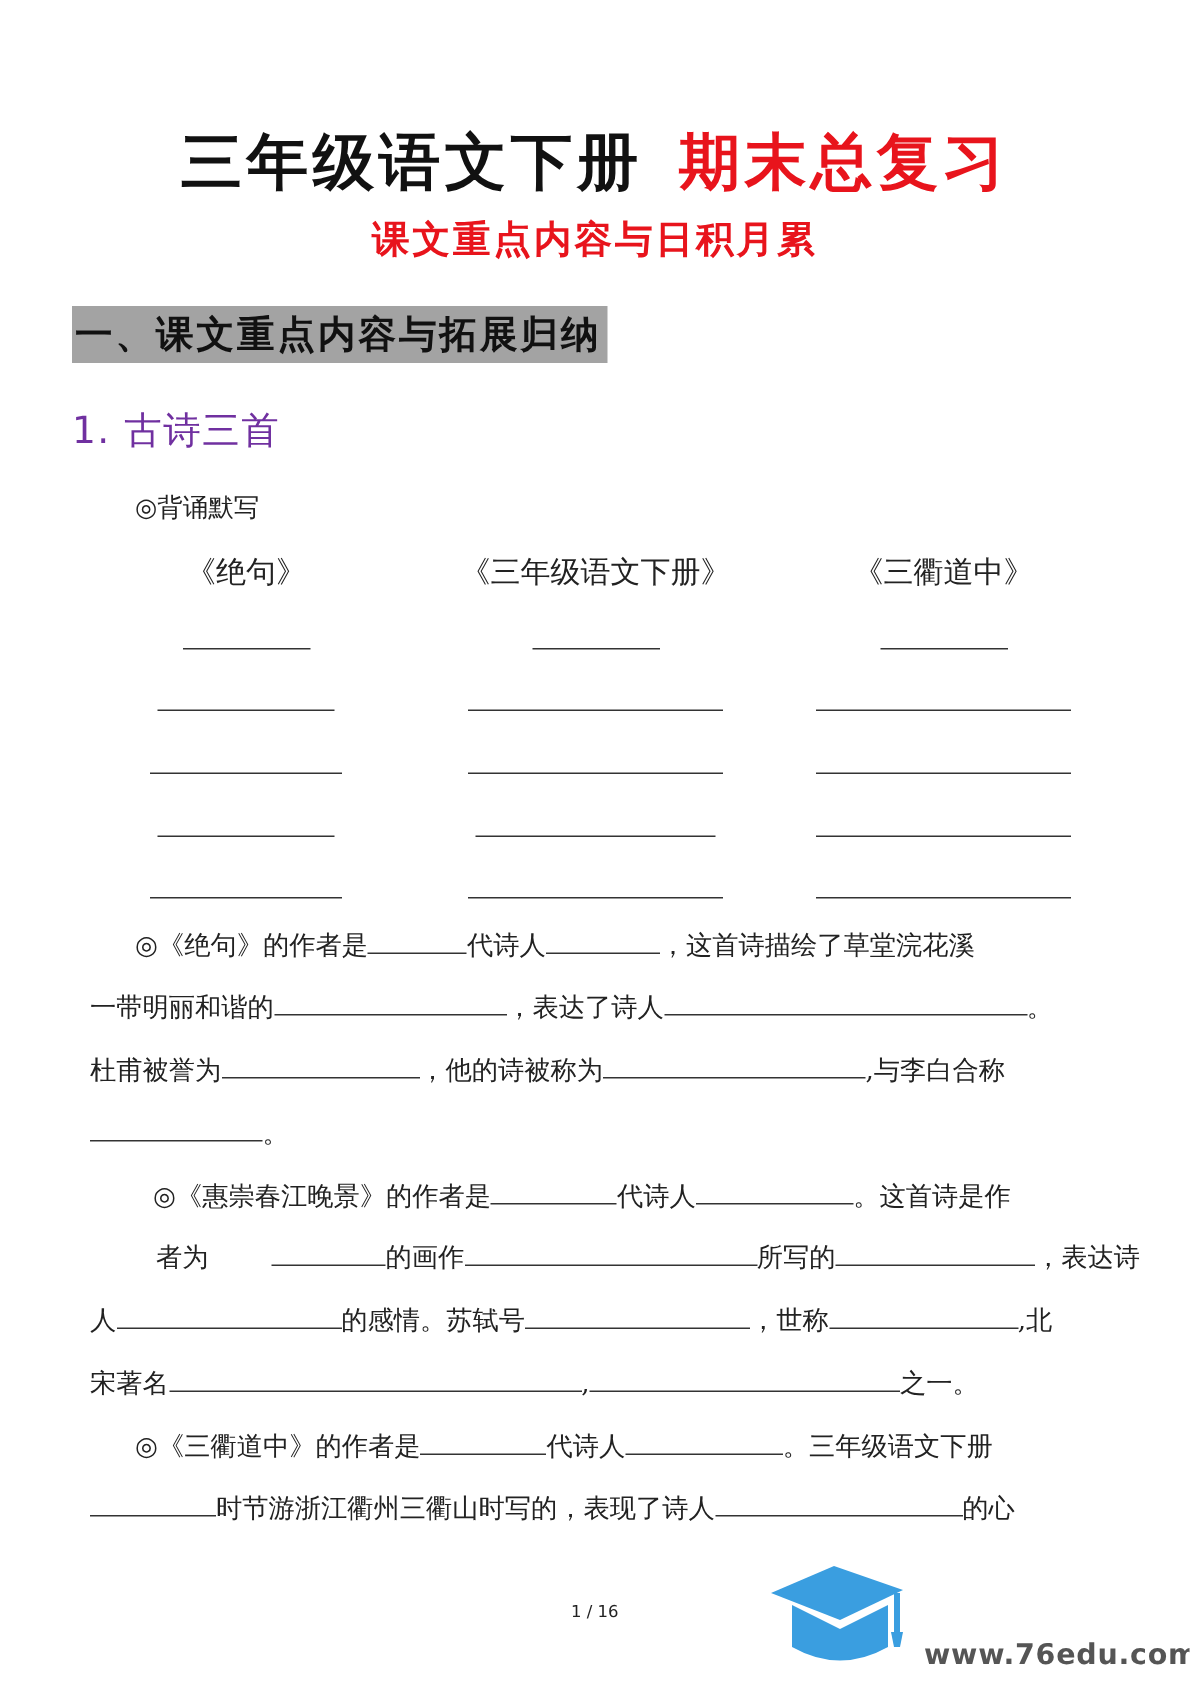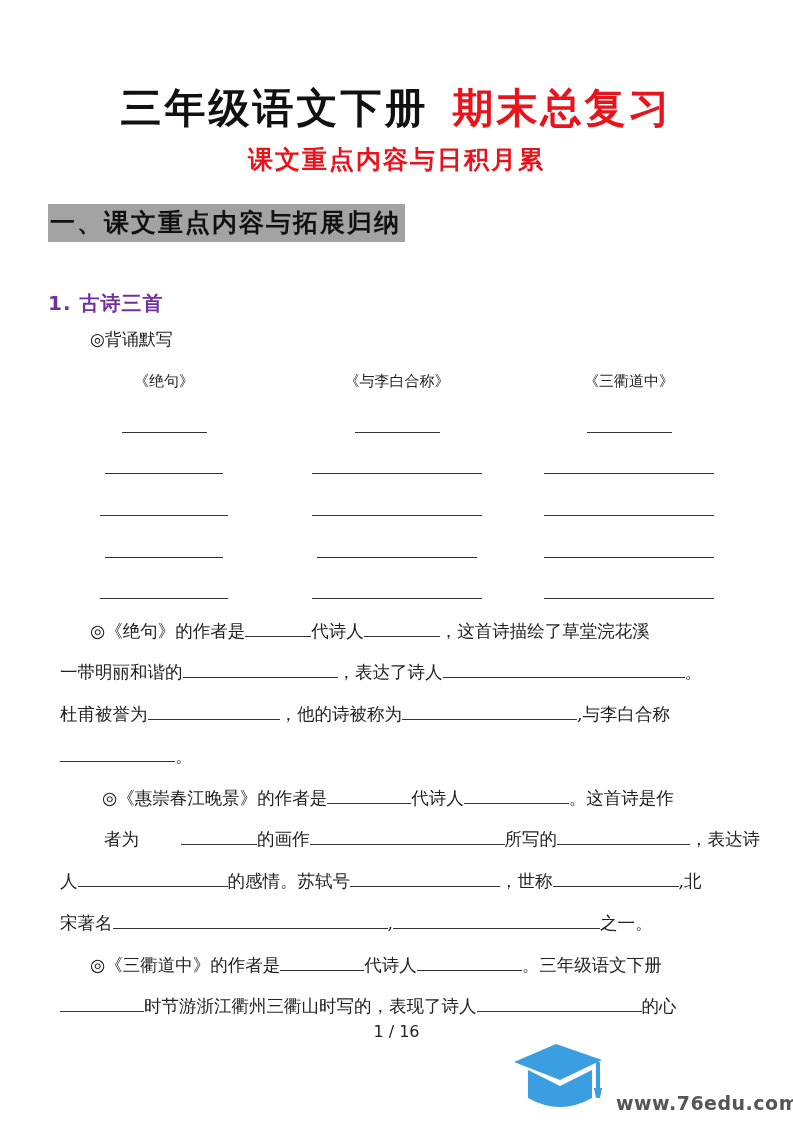--- a/index.html
+++ b/index.html
@@ -7,49 +7,49 @@
          font-family:"DejaVu Serif","Liberation Serif",serif; color:#222; }
   .abs { position:absolute; }
   .title { top:82px; left:0; width:793px; text-align:center; font-size:41px; font-weight:bold;
            letter-spacing:3px; font-family:"DejaVu Serif",serif; line-height:52px; }
   .title .black { color:#111; }
   .title .red { color:#e8141c;margin-left:24px; }
   .subtitle { top:142px; left:0; width:793px; text-align:center; font-size:25px; font-weight:bold;
               color:#e8141c; letter-spacing:2px; line-height:36px; }
   .section { top:204px; left:48px; height:38px; background:#a3a3a3; padding:0 4px 0 2px;
              font-size:25px; font-weight:bold; color:#111; line-height:38px; letter-spacing:2px; }
-  .sub { top:288px; left:48px; font-size:20px; font-weight:bold; color:#7030a0; line-height:30px;
+  .sub { top:272px; left:48px; font-size:25px; font-weight:normal; color:#7030a0; line-height:30px;
          font-family:"DejaVu Sans",sans-serif; letter-spacing:1px; }
   .note { top:326px; left:90px; font-size:17px; line-height:26px;text-align:center; }
-  .poem-title { top:368px; font-size:15px; line-height:26px; text-align:center; width:200px; }
+  .poem-title { top:368px; font-size:20px; line-height:26px; text-align:center; width:200px; }
   .bl { position:absolute; height:0; border-top:1.5px solid #333; }
   .para { left:48px; width:700px; font-size:17.5px; line-height:42px; }
   .para .line { position:absolute; left:12px; white-space:nowrap; height:42px; }
   .blank { display:inline-block; border-bottom:1.5px solid #333; height:18px; vertical-align:baseline; }
-  .page-num { top:1022px; left:0; width:793px; text-align:center; font-size:16px;
+  .page-num { top:1068px; left:0; width:793px; text-align:center; font-size:11px;
               font-family:"DejaVu Sans",sans-serif; color:#222; }
   .logo { top:1040px; left:510px; width:280px; height:80px; }
   .logo-name { position:absolute; left:105px; top:4px; font-size:38px; font-weight:bold; color:#e8457a;
                font-family:"DejaVu Sans",sans-serif; letter-spacing:1px; line-height:44px; }
   .logo-url { position:absolute; left:106px; top:52px; font-size:19px; font-weight:bold; color:#555;
               font-family:"DejaVu Sans",sans-serif; line-height:22px; letter-spacing:0.5px; }
 </style>
 </head>
 <body>
 
 <div class="abs title"><span class="black">三年级语文下册</span><span class="red">期末总复习</span></div>
 <div class="abs subtitle">课文重点内容与日积月累</div>
 
 <div class="abs section">一、课文重点内容与拓展归纳</div>
 <div class="abs sub">1. 古诗三首</div>
 
 <div class="abs note">◎背诵默写</div>
 
 <div class="abs poem-title" style="left:64px;">《绝句》</div>
-<div class="abs poem-title" style="left:297px;">《与李白合称》</div>
+<div class="abs poem-title" style="left:297px;">《三年级语文下册》</div>
 <div class="abs poem-title" style="left:529px;">《三衢道中》</div>
 
 <div class="bl" style="top:432px;left:122px;width:85px;"></div>
 <div class="bl" style="top:473px;left:105px;width:118px;"></div>
 <div class="bl" style="top:515px;left:100px;width:128px;"></div>
 <div class="bl" style="top:557px;left:105px;width:118px;"></div>
 <div class="bl" style="top:598px;left:100px;width:128px;"></div>
 
 <div class="bl" style="top:432px;left:355px;width:85px;"></div>
 <div class="bl" style="top:473px;left:312px;width:170px;"></div>

